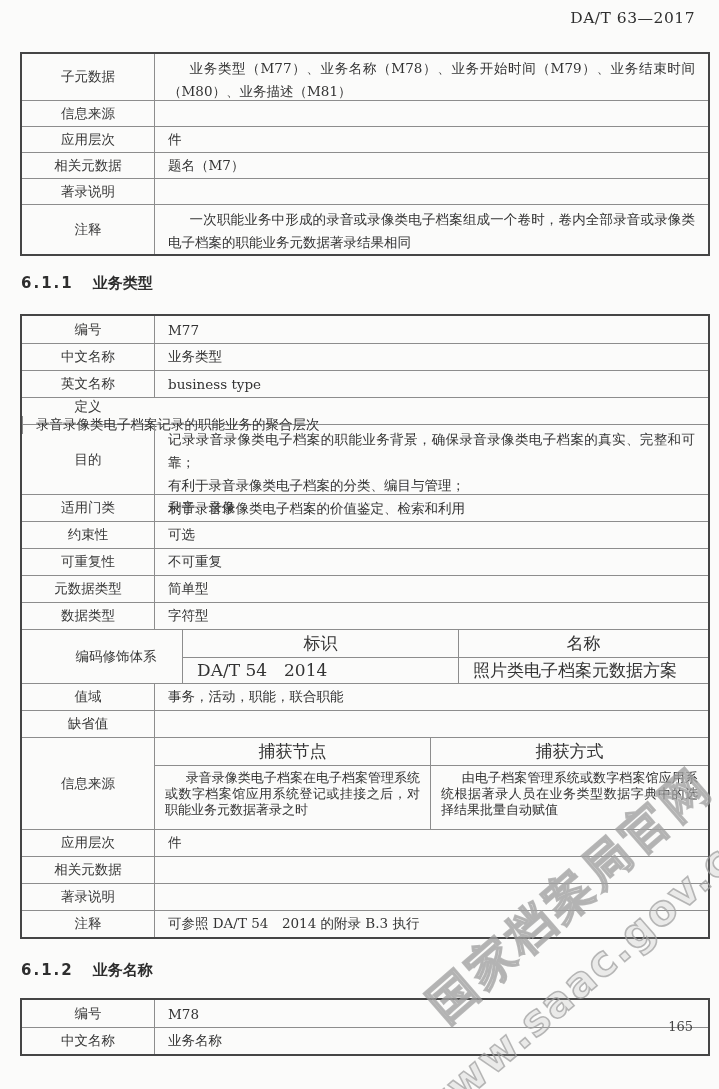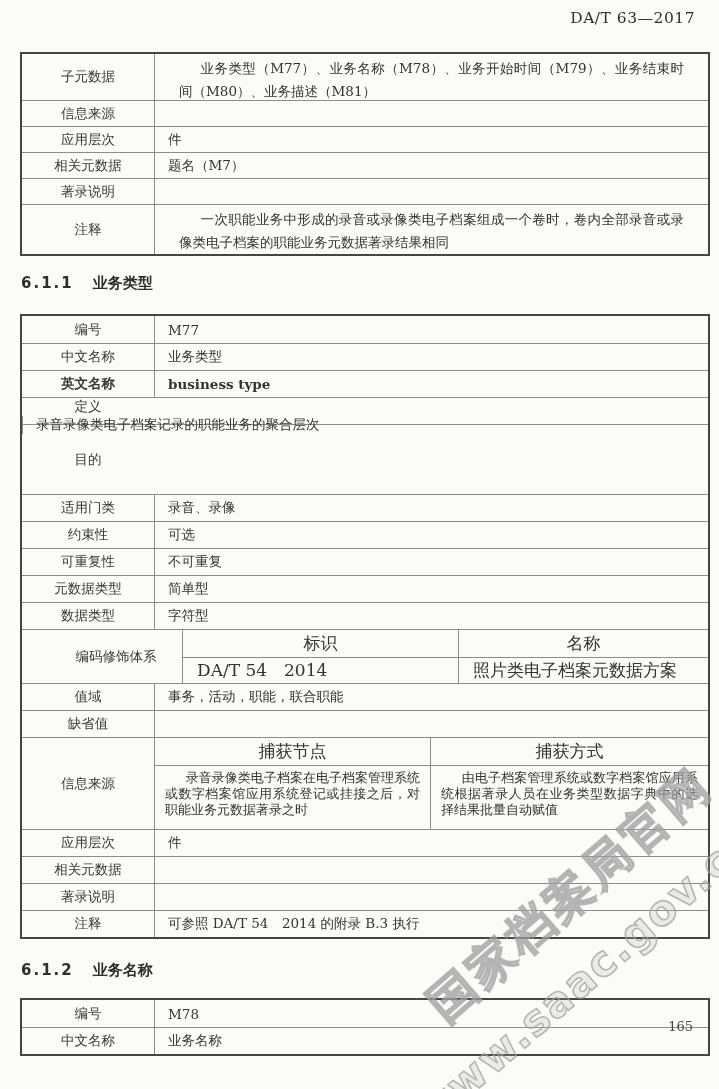--- a/index.html
+++ b/index.html
@@ -22,21 +22,21 @@
   .row:first-child { border-top:none; }
   .label {
     width:132px; flex:none; display:flex; align-items:center; justify-content:center;
     font-size:13.5px; text-align:center; color:#383838;
   }
   .value {
     flex:1; border-left:1px solid #8d8d8d; font-size:13.5px;
     display:flex; align-items:center; padding:0 13px; color:#333;
   }
   .value.para {
-    display:block; padding:3px 24px; line-height:23px;
+    display:block; padding:3px 13px; line-height:23px;
     text-align:justify; text-indent:1.6em;
   }
   .value.noflexpad { display:block; padding:0; }
   .sub-grid { display:grid; grid-template-columns:275px 1fr; height:100%; }
   .sub-cell {
     display:flex; align-items:center; justify-content:center;
     font-size:17px; color:#333;
   }
   .sub-cell.c2 { border-left:1px solid #8d8d8d; }
   .sub-cell.r2 { border-top:1px solid #8d8d8d; }
@@ -106,30 +106,35 @@
 
   <div class="tbl" style="top:314px;">
     <div class="row" style="height:27px;">
       <div class="label">编号</div>
       <div class="value">M77</div>
     </div>
     <div class="row" style="height:27px;">
       <div class="label">中文名称</div>
       <div class="value">业务类型</div>
     </div>
-    <div class="row" style="height:27px;font-weight:bold;">
+    <div class="row" style="height:27px;">
       <div class="label">英文名称</div>
       <div class="value">business type</div>
     </div>
     <div class="row" style="height:27px;flex-direction:column;">
       <div class="label">定义</div>
       <div class="value">录音录像类电子档案记录的职能业务的聚合层次</div>
     </div>
     <div class="row" style="height:70px;">
       <div class="label">目的</div>
+      <div class="value para" style="text-indent:0;">
+        <div>记录录音录像类电子档案的职能业务背景，确保录音录像类电子档案的真实、完整和可靠；</div>
+        <div>有利于录音录像类电子档案的分类、编目与管理；</div>
+        <div>利于录音录像类电子档案的价值鉴定、检索和利用</div>
+      </div>
     </div>
     <div class="row" style="height:27px;">
       <div class="label">适用门类</div>
       <div class="value">录音、录像</div>
     </div>
     <div class="row" style="height:27px;">
       <div class="label">约束性</div>
       <div class="value">可选</div>
     </div>
     <div class="row" style="height:27px;">

